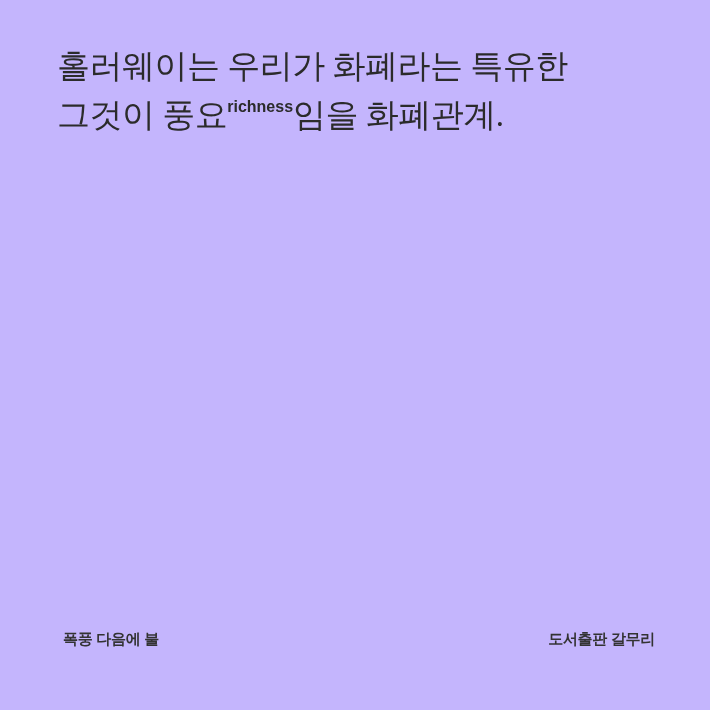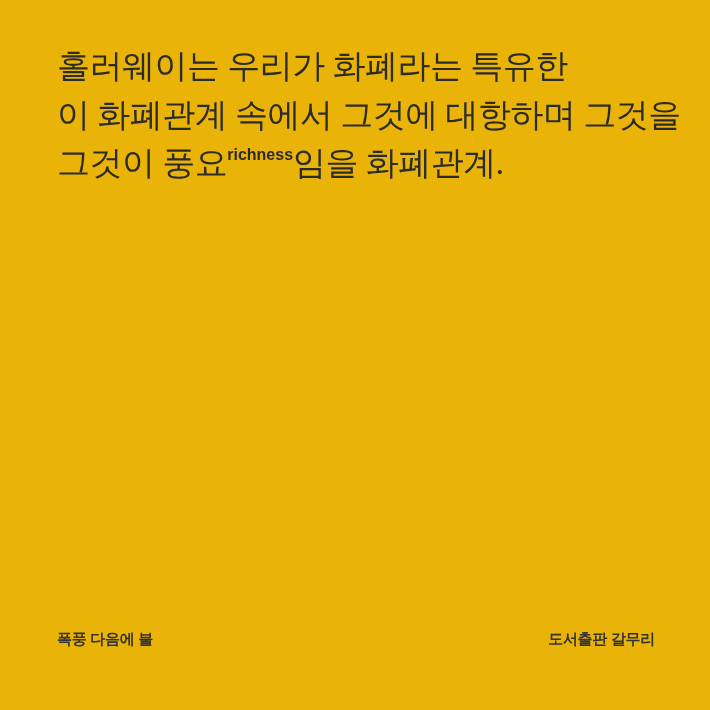--- a/index.html
+++ b/index.html
@@ -12,21 +12,21 @@
   body {
     position: relative;
     background: #f0f0ee;
     overflow: hidden;
     font-family: "Liberation Serif", "DejaVu Serif", serif;
   }
 
   .quote-card {
     position: absolute;
     inset: 0;
-    background: #eab308;
+    background: #c4b5fd;
   }
 
   .quote-text {
     position: absolute;
     left: 57px;
     top: 42px;
     width: 615px;
     color: #2b2b2b;
     font-size: 33px;
     line-height: 48.5px;
@@ -56,31 +56,30 @@
     display: flex;
     justify-content: space-between;
     align-items: baseline;
     font-family: "Liberation Sans", "DejaVu Sans", sans-serif;
     font-size: 15px;
     font-weight: 700;
     color: #333333;
     letter-spacing: -0.3px;
   }
 
-  .footer .book-title { text-align: center; }
+  .footer .book-title { text-align: center; margin-left: 6px; }
   .footer .publisher  { text-align: left; margin-left: 22px; }
 </style>
 </head>
 <body>
 
 <div class="quote-card">
 
   <div class="quote-text">
     <div class="quote-line">홀러웨이는 우리가 화폐라는 특유한</div>
-    <div class="quote-line">이 화폐관계 속에서 그것에 대항하며 그것을</div>
     <div class="quote-line">
       <span>그것이 풍요</span><span class="richness-sup">richness</span><span>임을 화폐관계.</span>
     </div>
   </div>
 
   <div class="footer">
     <span class="book-title">폭풍 다음에 불</span>
     <span class="publisher">도서출판 갈무리</span>
   </div>
 

